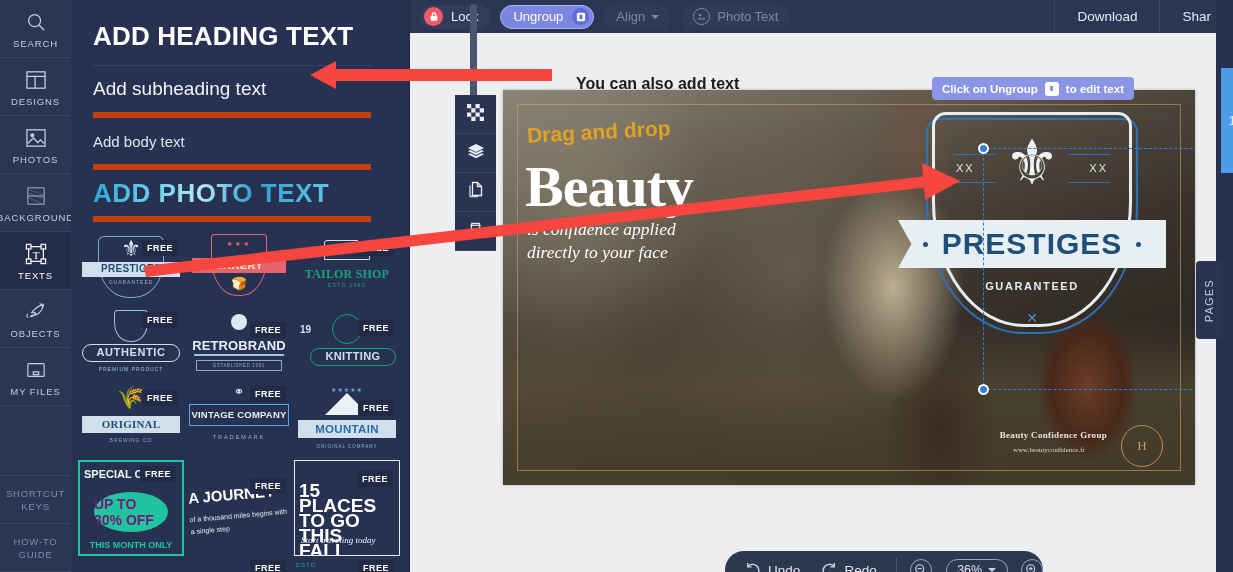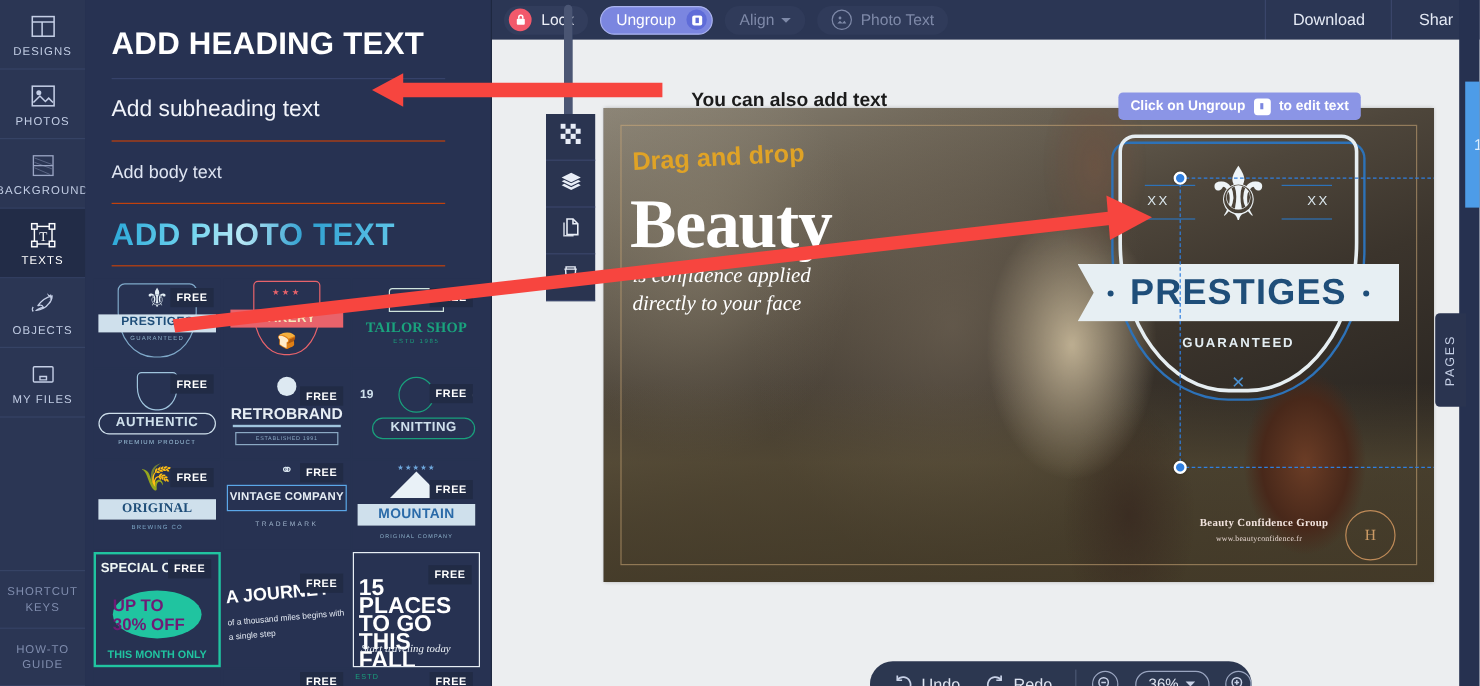--- a/index.html
+++ b/index.html
@@ -39,21 +39,21 @@
 
   
   #panel {
     position:absolute; left:71px; top:0; width:339px; height:572px;
     background:#273252;
     border-right:1px solid #1e2840;
   }
   #panel-inner { position:absolute; left:0; top:0; width:322px; height:572px; }
   .text-opt {
     height:52px; margin:0 22px; display:flex; align-items:center;
-    border-bottom:1px solid #c2410c; cursor:pointer;
+    border-bottom:6px solid #c2410c; cursor:pointer;
   }
   .text-opt.first { height:58px; border-bottom:1px solid #36426a;}
   .to-heading { font-size:26px; font-weight:bold; color:#ffffff; letter-spacing:.2px; }
   .to-sub { font-size:19px; color:#f0f3fa; }
   .to-body { font-size:15px; color:#dfe5f2; }
   .to-photo {
     font-size:26px; font-weight:bold; letter-spacing:.5px;
     background:linear-gradient(100deg,#2aa7d8 0%,#6fd4ef 28%,#b7e7f5 46%,#2f9fd0 68%,#5fc6e8 100%);
     -webkit-background-clip:text; background-clip:text; color:transparent;
   }
@@ -251,20 +251,29 @@
 
   
   #panel-scroll { position:absolute; left:399px; top:4px; width:7px; height:198px; background:#4a5573; border-radius:4px; z-index:12; cursor:pointer; }
   #panel-scroll-track { position:absolute; left:399px; top:4px; width:7px; height:230px; background:#2f3a5c; border-radius:4px; z-index:11; }
 </style>
 </head>
 <body>
 
 <div id="rail">
 
+  <div class="rail-item">
+    <div class="ri-ico">
+      <svg width="22" height="22" viewBox="0 0 24 24" fill="none" stroke="#c5cfe6" stroke-width="1.4">
+          <circle cx="10.5" cy="10.5" r="6.5"></circle>
+          <line x1="15.5" y1="15.5" x2="21" y2="21"></line>
+        </svg>
+    </div>
+    <div class="ri-lab">SEARCH</div>
+  </div>
 
   <div class="rail-item">
     <div class="ri-ico">
       <svg width="22" height="20" viewBox="0 0 24 22" fill="none" stroke="#c5cfe6" stroke-width="1.4">
           <rect x="2" y="2" width="20" height="18"></rect>
           <line x1="2" y1="7" x2="22" y2="7"></line>
           <line x1="11" y1="7" x2="11" y2="20"></line>
         </svg>
     </div>
     <div class="ri-lab">DESIGNS</div>

